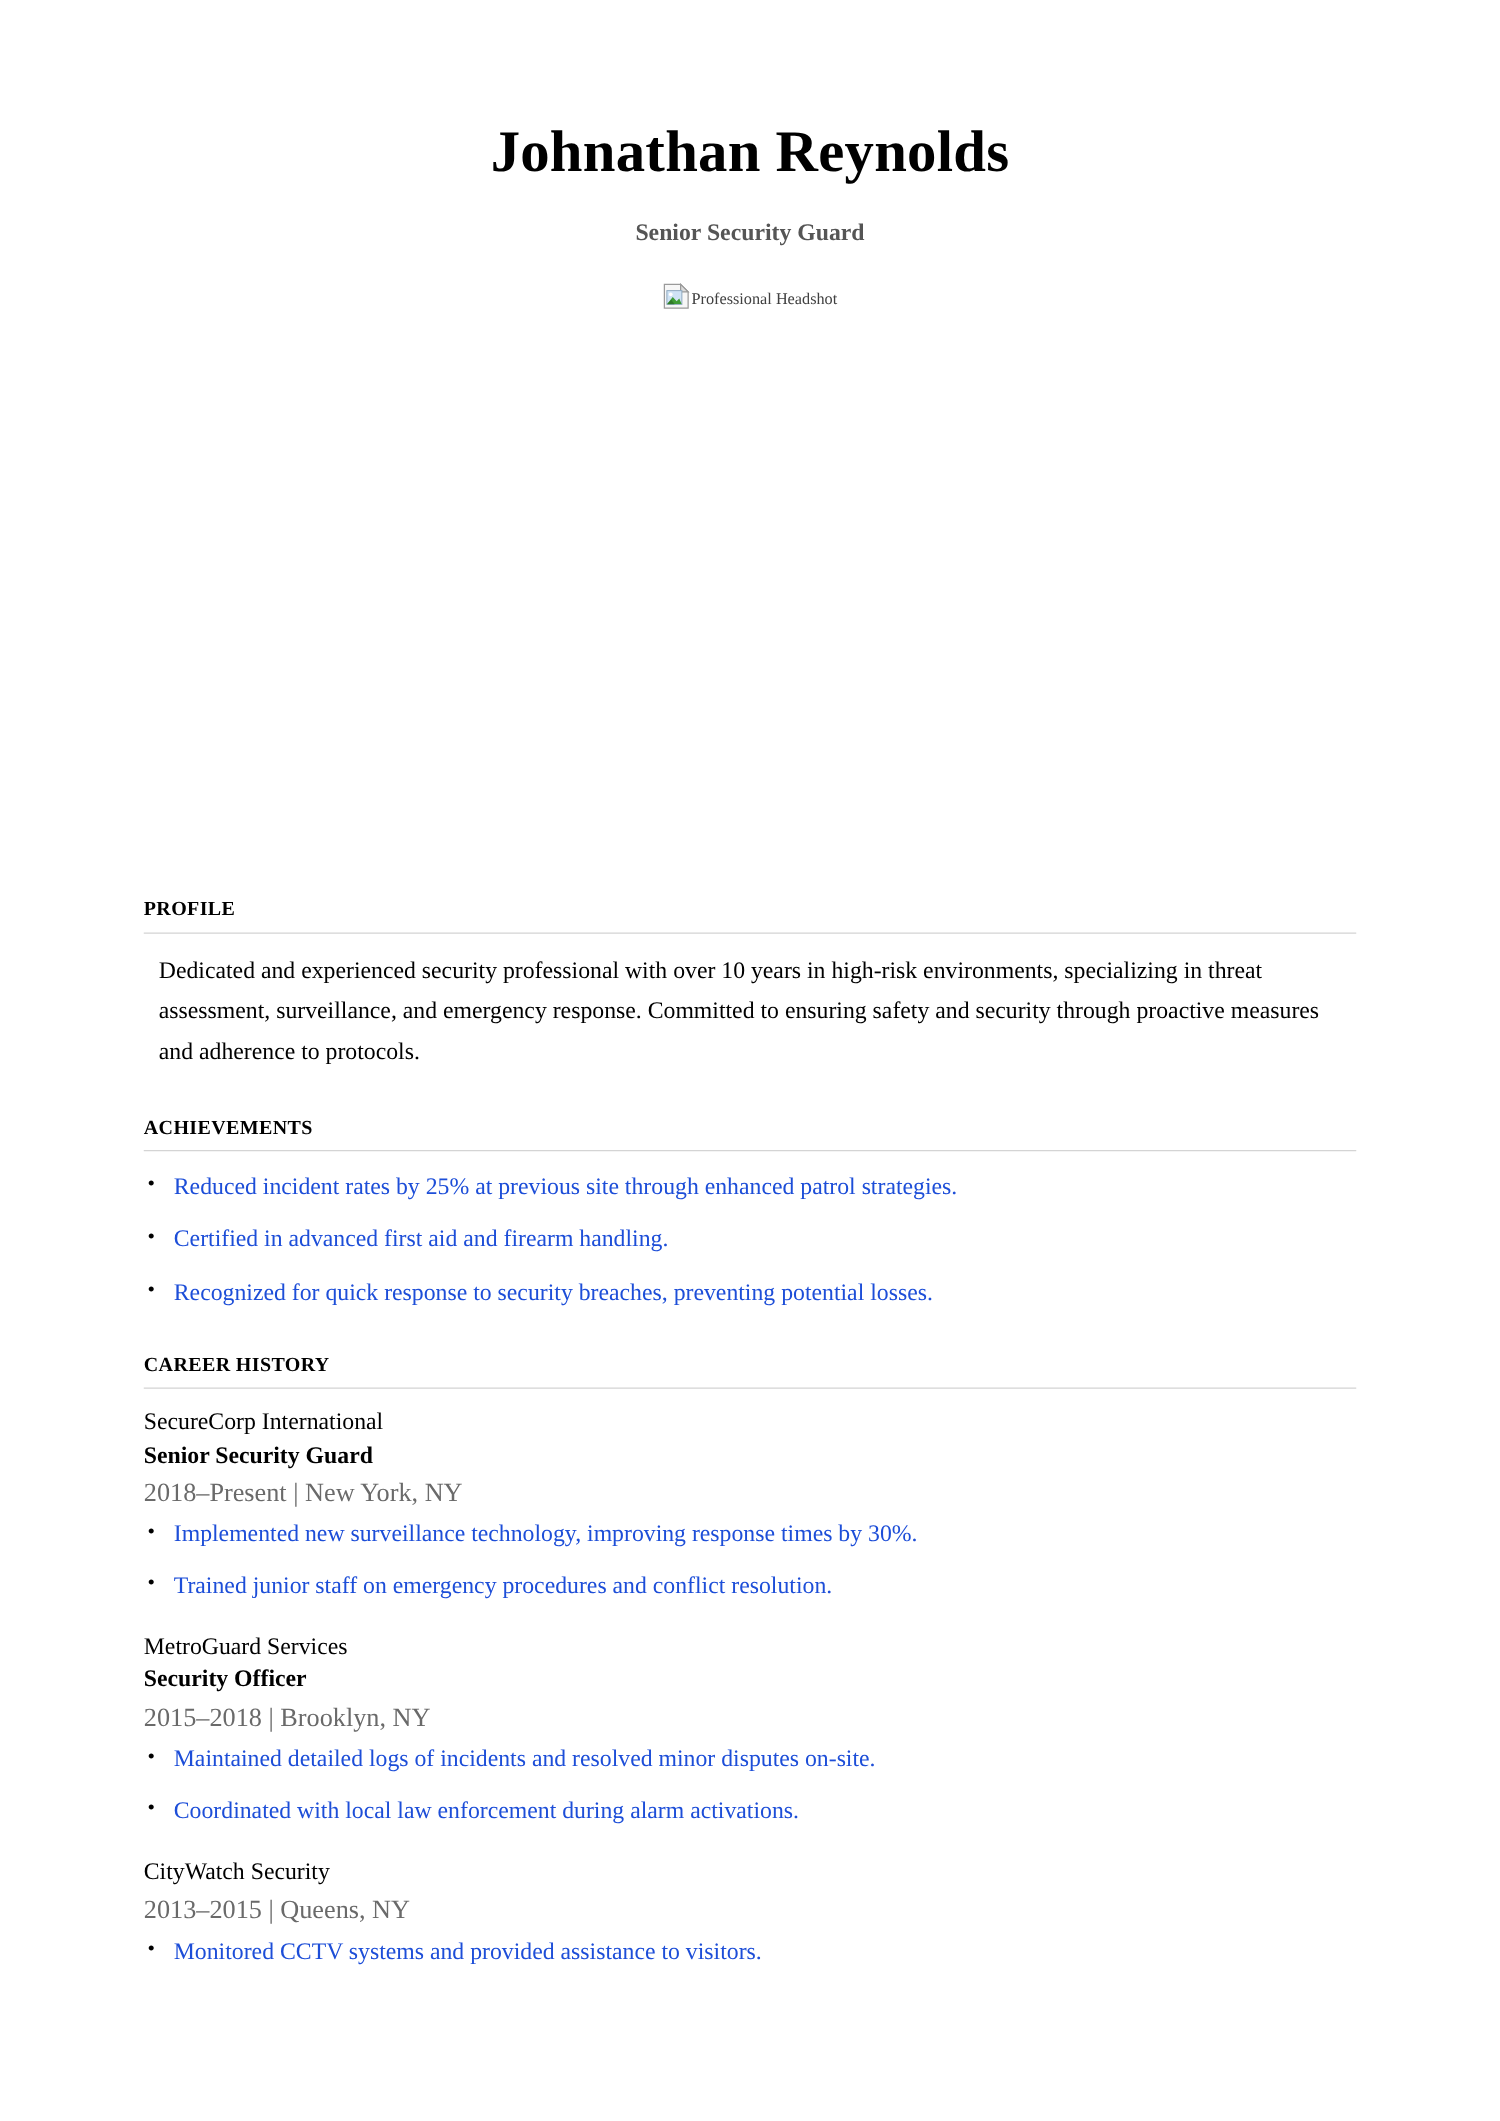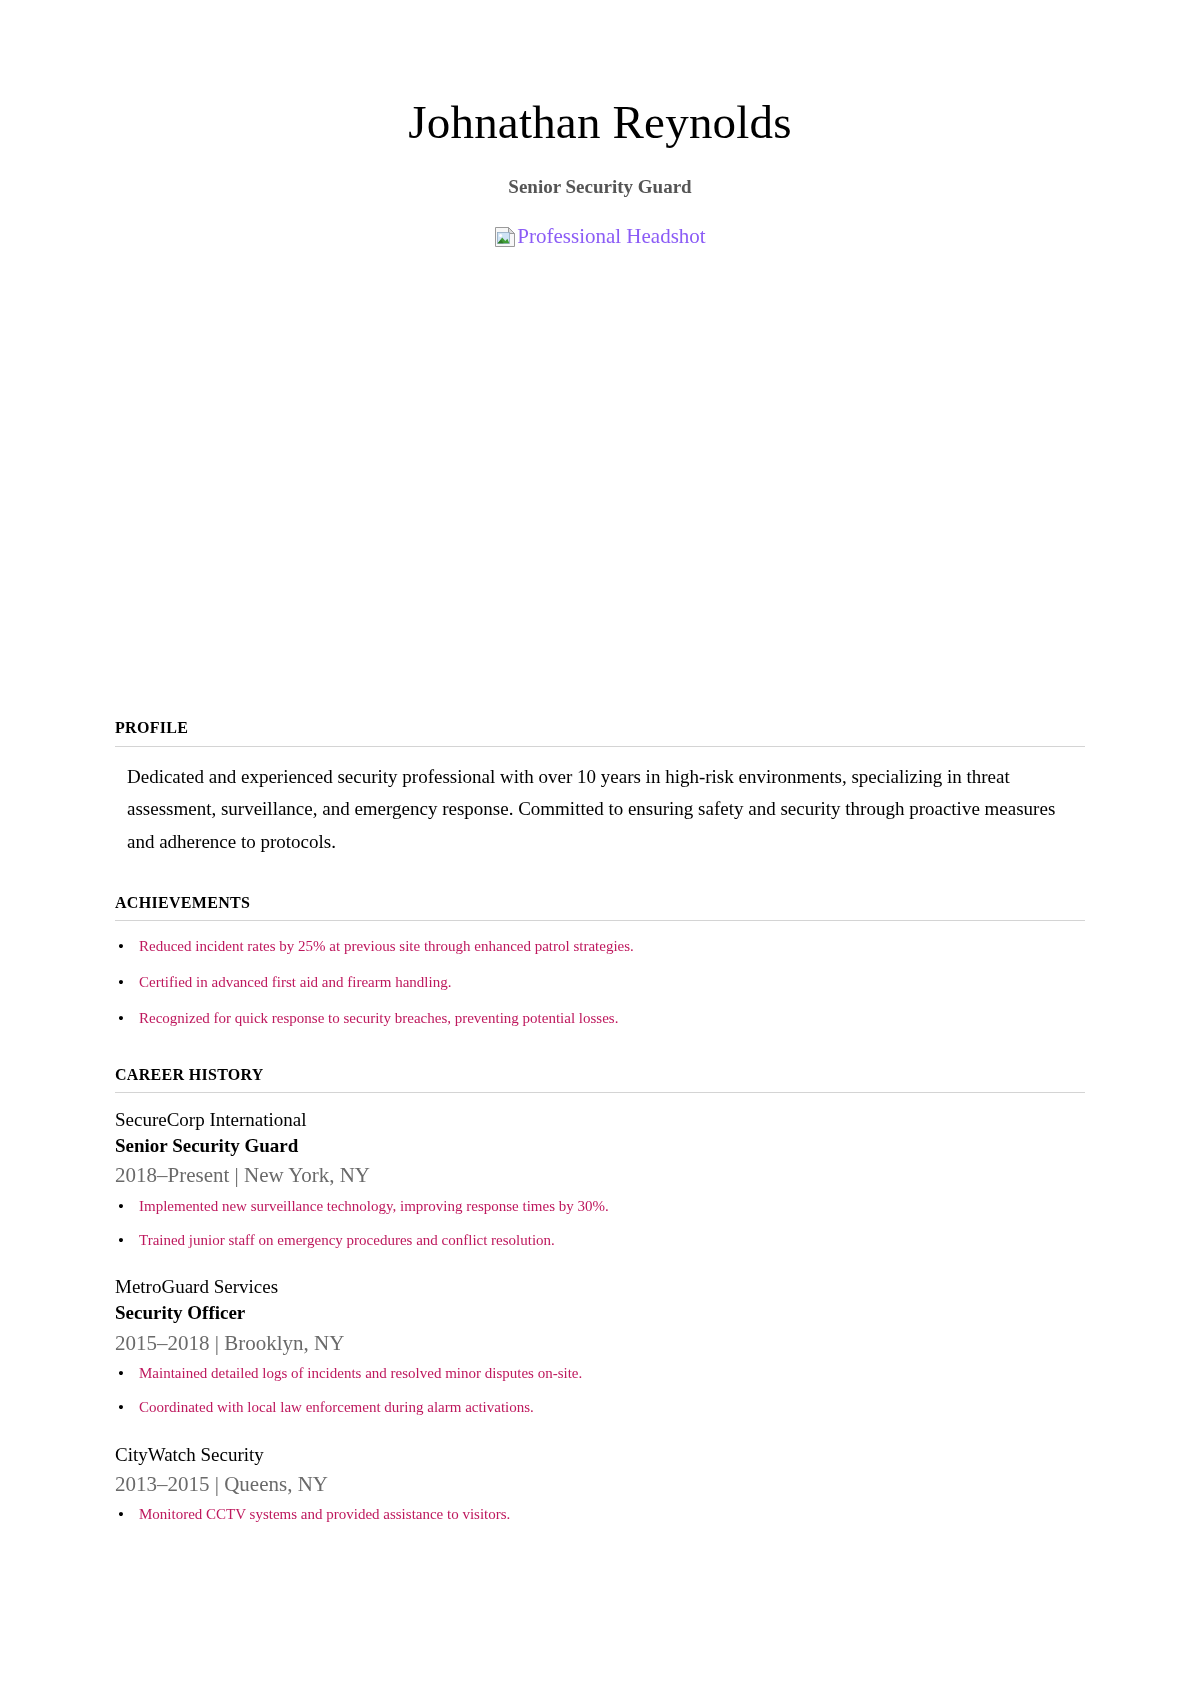--- a/index.html
+++ b/index.html
@@ -22,21 +22,21 @@
     position: relative;
   }
 
   
   .header {
     text-align: center;
     padding-top: 96px;
   }
   .name {
     font-size: 47px;
-    font-weight: normal;
+    font-weight: bold;
     line-height: 1.12;
     letter-spacing: 0.2px;
     margin: 0;
     color: #000;
   }
   .subtitle {
     font-size: 19px;
     font-weight: bold;
     color: #555555;
     margin: 27px 0 0 0;
@@ -46,23 +46,23 @@
   
   .headshot-wrap {
     margin-top: 28px;
     text-align: center;
     height: 492px;
   }
   .broken-image {
     display: inline-block;
     vertical-align: top;
     white-space: nowrap;
-    font-size: 21px;
+    font-size: 13px;
     line-height: 1;
-    color: #8b5cf6;
+    color: #404040;
   }
   .broken-icon {
     display: inline-block;
     width: 22px;
     height: 22px;
     position: relative;
     vertical-align: -5px;
     margin-right: 1px;
   }
   .broken-alt {
@@ -101,24 +101,24 @@
   }
 
   ul.bullets {
     list-style: none;
     margin: 4px 0 0 0;
     padding: 0;
   }
   ul.bullets > li {
     position: relative;
     padding-left: 24px;
-    font-size: 15px;
+    font-size: 19px;
     line-height: 1.55;
     margin-bottom: 13px;
-    color: #be185d;
+    color: #1d4ed8;
   }
   ul.bullets > li:before {
     content: "\2022";
     position: absolute;
     left: 3px;
     top: -1px;
     font-size: 17px;
     line-height: 1.55;
     color: #000;
   }

